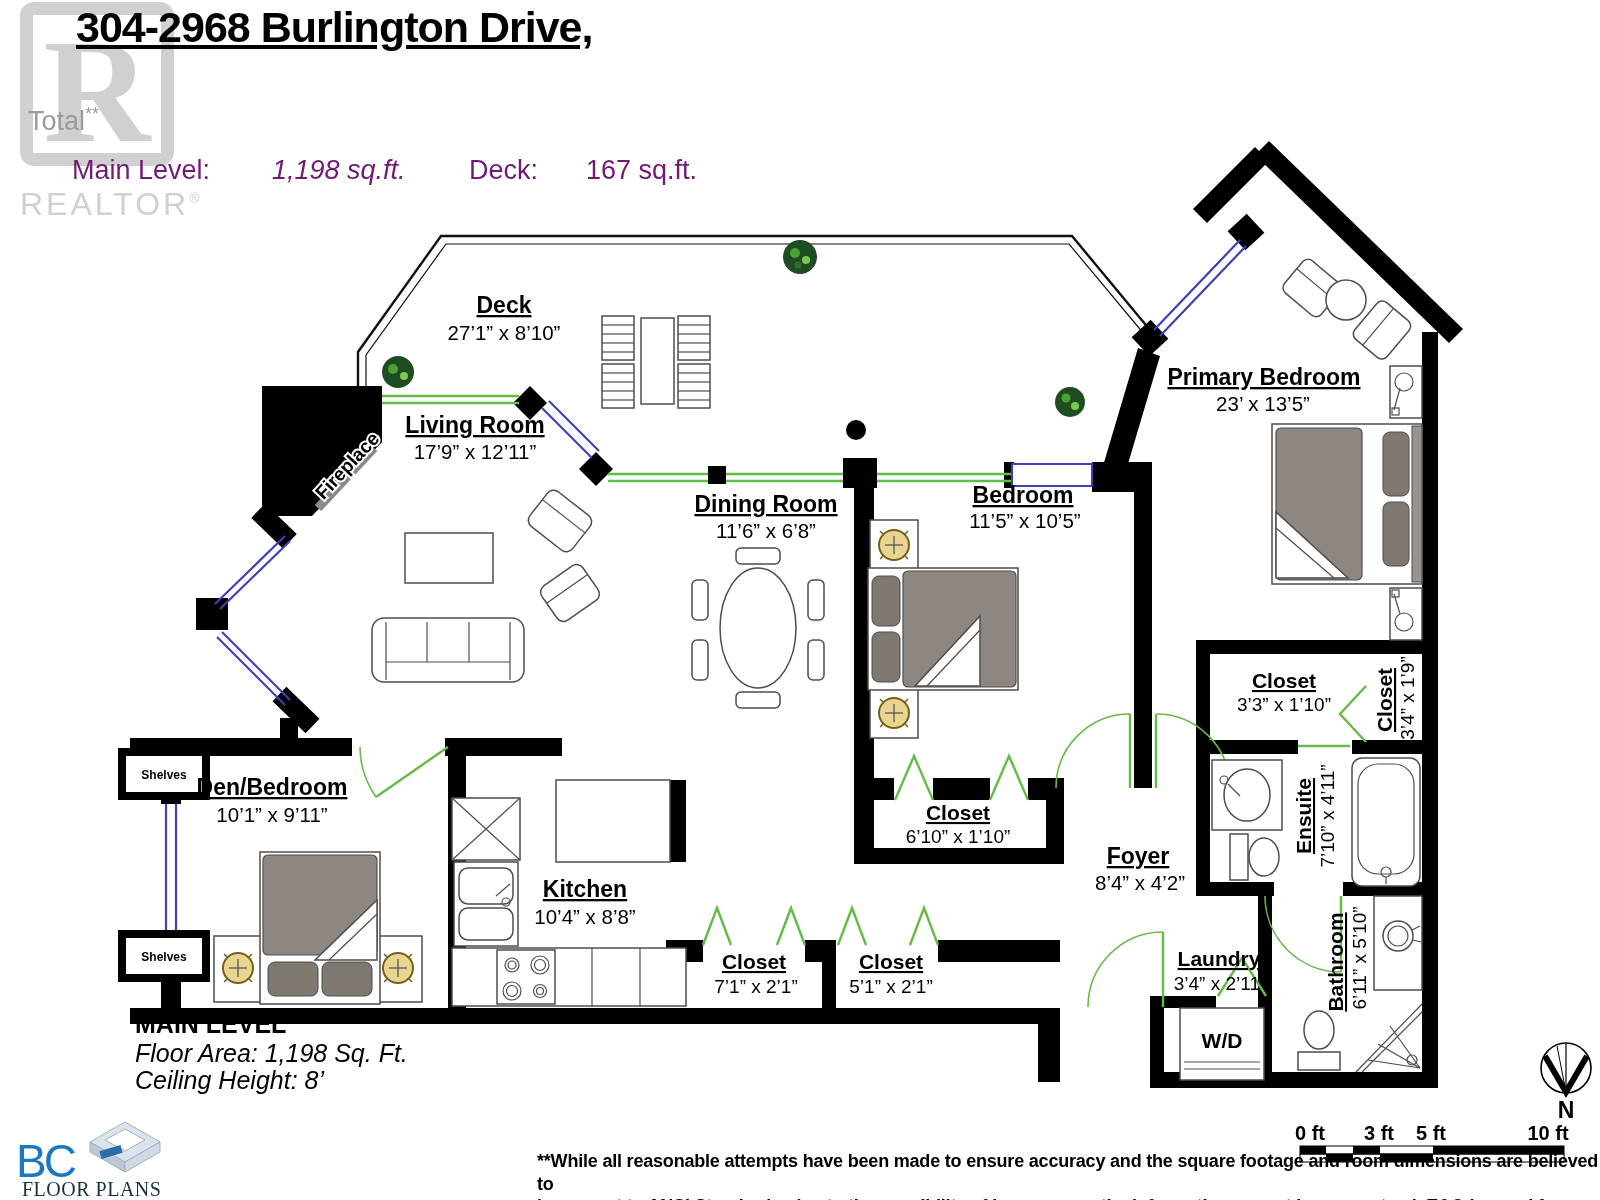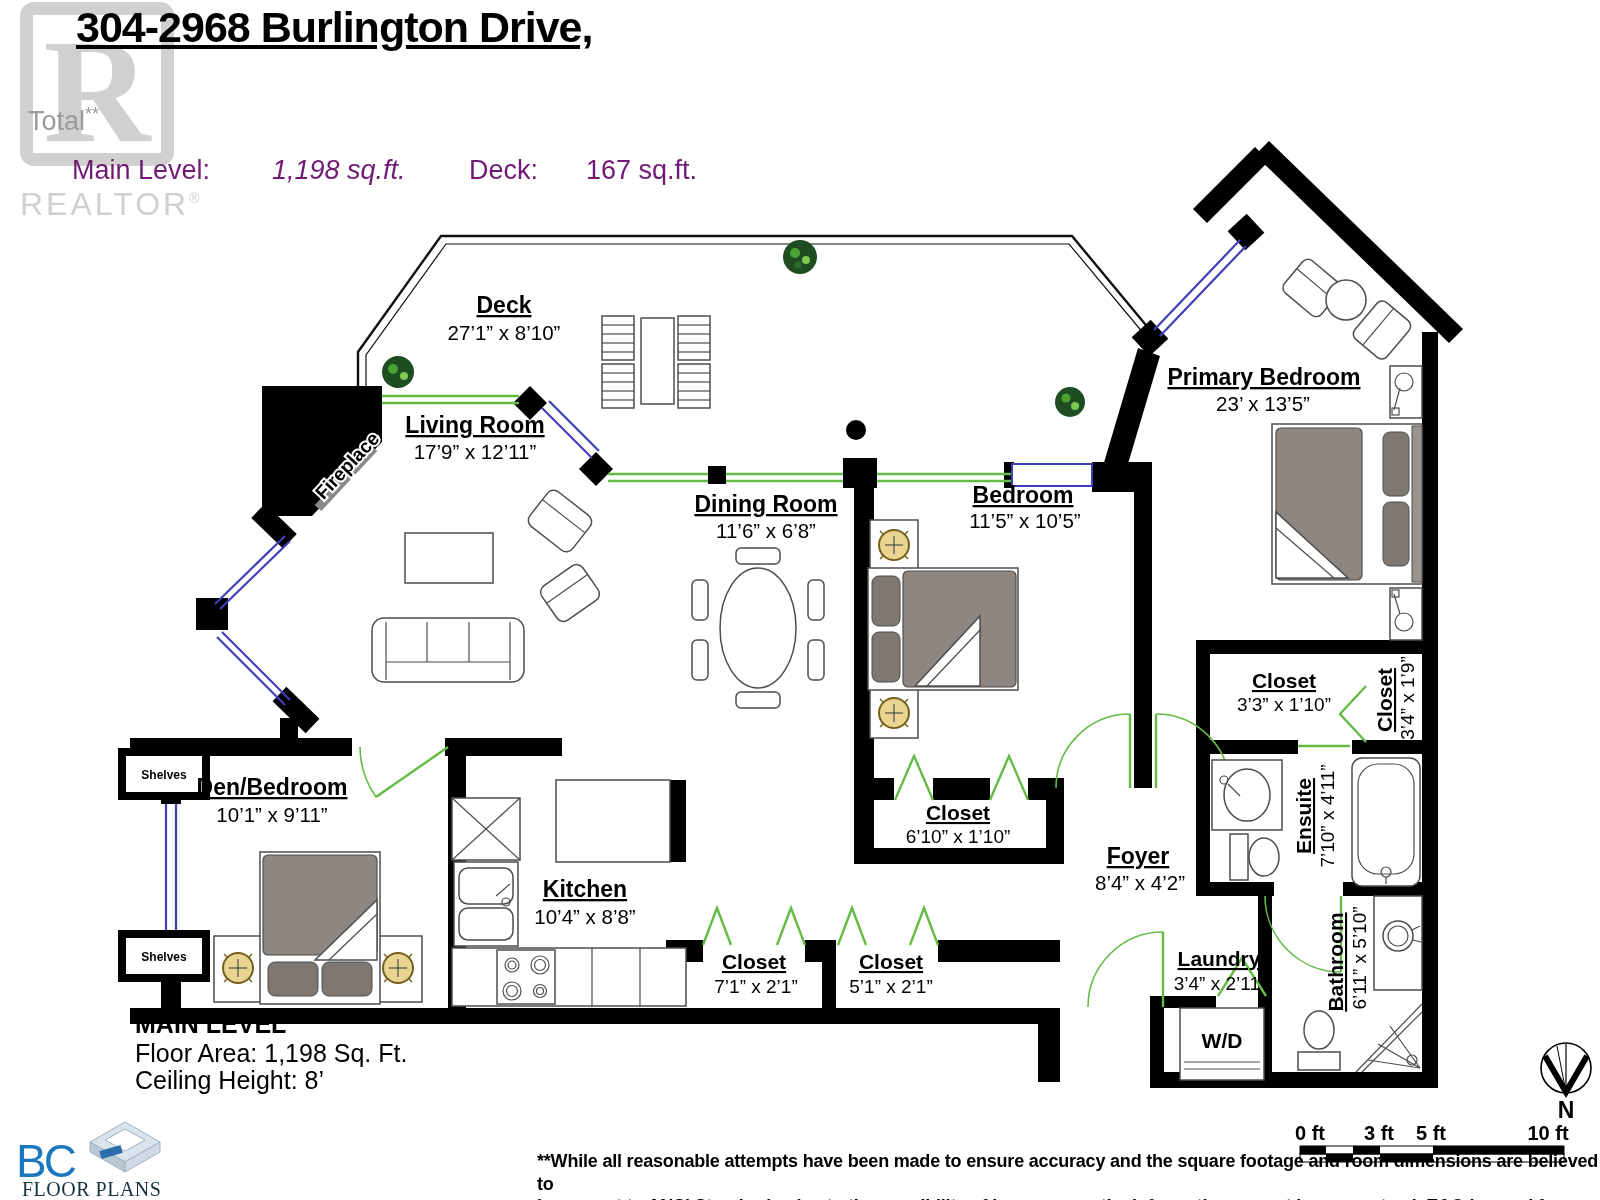--- a/index.html
+++ b/index.html
@@ -15,21 +15,21 @@
   .hdr{position:absolute;left:28px;top:2px;z-index:2;margin-left:48px;}
   .hdr-line{font-size:43px;font-weight:700;color:#000;text-decoration:underline;line-height:51px;letter-spacing:-1px;}
   .total{position:absolute;left:28px;top:104px;z-index:2;font-size:27px;color:#9b9b9b;}
   .total sup{font-size:18px;}
   .stats{position:absolute;left:28px;top:155px;z-index:2;font-size:27px;color:#701a75;width:700px;height:34px;margin-left:44px;}
   .stats span{position:absolute;white-space:nowrap;}
   .st-ml{left:0;}  .st-mlv{left:200px;font-style:italic;} .st-dk{left:397px;} .st-dkv{left:514px;}
   
   .level-block{position:absolute;left:135px;top:1008px;z-index:2;color:#000;}
   .lv-title{font-size:25px;font-weight:700;line-height:32px;}
-  .lv-line{font-size:25px;font-weight:400;line-height:27px;}
+  .lv-line{font-size:25px;font-weight:400;line-height:27px;font-style:italic;}
   .disclaimer{position:absolute;left:537px;top:1150px;width:1062px;z-index:2;
               font-size:18px;font-weight:700;line-height:1.25;color:#000;letter-spacing:-0.2px;}
   .logo{position:absolute;left:8px;top:1114px;z-index:2;width:240px;height:86px;}
   .logo-bc{position:absolute;left:8px;top:20px;font-size:46px;font-weight:400;color:#1b77be;letter-spacing:-3px;}
   .logo-sub{position:absolute;left:14px;top:64px;font-size:20px;font-family:Liberation Serif, serif;
             color:#16323e;letter-spacing:0.5px;white-space:nowrap;}
   .logo-art{position:absolute;left:62px;top:-2px;}
   
   .plan{position:absolute;left:0;top:0;z-index:1;}
   .w{fill:#000;stroke:none;}

